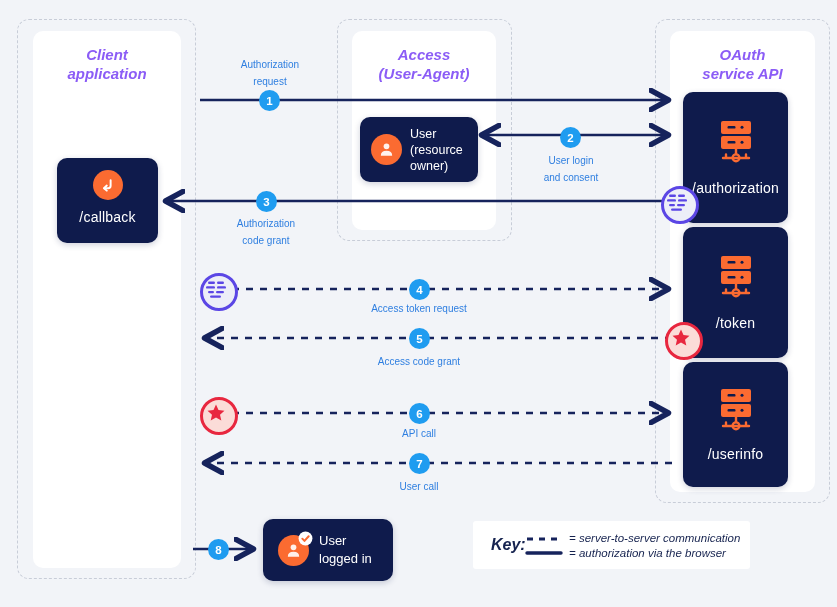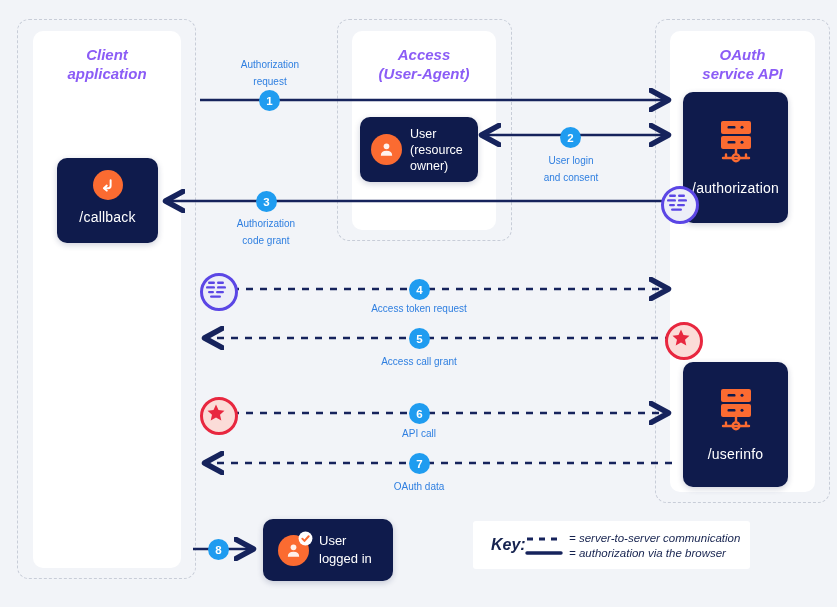--- a/index.html
+++ b/index.html
@@ -172,20 +172,35 @@
         <circle cx="30" cy="7.3" r="1.5" fill="#0f1b4c"></circle>
         <rect x="15.5" y="21" width="8" height="2.6" rx="1.2" fill="#0f1b4c"></rect>
         <circle cx="30" cy="22.3" r="1.5" fill="#0f1b4c"></circle>
         <path d="M24 29 L24 34 M11 38 L37 38 M14 38 L14 34.5 M34 38 L34 34.5" stroke="#fb6b31" stroke-width="2.4" fill="none" stroke-linecap="round"></path>
         <circle cx="24" cy="37.8" r="3.4" fill="none" stroke="#fb6b31" stroke-width="2.4"></circle>
       </svg>
     </div>
     <div class="card-label" style="top:88px;">/authorization</div>
   </div>
 
+  <div class="card" id="card-token" style="left:683px;top:227px;width:105px;height:131px;">
+    <div class="server-ico" style="top:28px;">
+      <svg width="48" height="46" viewBox="0 0 48 46">
+        <rect x="9" y="1" width="30" height="13" rx="2" fill="#fb6b31"></rect>
+        <rect x="9" y="16" width="30" height="13" rx="2" fill="#fb6b31"></rect>
+        <rect x="15.5" y="6" width="8" height="2.6" rx="1.2" fill="#0f1b4c"></rect>
+        <circle cx="30" cy="7.3" r="1.5" fill="#0f1b4c"></circle>
+        <rect x="15.5" y="21" width="8" height="2.6" rx="1.2" fill="#0f1b4c"></rect>
+        <circle cx="30" cy="22.3" r="1.5" fill="#0f1b4c"></circle>
+        <path d="M24 29 L24 34 M11 38 L37 38 M14 38 L14 34.5 M34 38 L34 34.5" stroke="#fb6b31" stroke-width="2.4" fill="none" stroke-linecap="round"></path>
+        <circle cx="24" cy="37.8" r="3.4" fill="none" stroke="#fb6b31" stroke-width="2.4"></circle>
+      </svg>
+    </div>
+    <div class="card-label" style="top:88px;">/token</div>
+  </div>
 
   <div class="card" id="card-userinfo" style="left:683px;top:362px;width:105px;height:125px;">
     <div class="server-ico" style="top:26px;">
       <svg width="48" height="46" viewBox="0 0 48 46">
         <rect x="9" y="1" width="30" height="13" rx="2" fill="#fb6b31"></rect>
         <rect x="9" y="16" width="30" height="13" rx="2" fill="#fb6b31"></rect>
         <rect x="15.5" y="6" width="8" height="2.6" rx="1.2" fill="#0f1b4c"></rect>
         <circle cx="30" cy="7.3" r="1.5" fill="#0f1b4c"></circle>
         <rect x="15.5" y="21" width="8" height="2.6" rx="1.2" fill="#0f1b4c"></rect>
         <circle cx="30" cy="22.3" r="1.5" fill="#0f1b4c"></circle>
@@ -268,25 +283,25 @@
     <div>and consent</div>
   </div>
 
   <div class="flow-label" style="left:188px;top:215px;width:156px;">
     <div>Authorization</div>
     <div>code grant</div>
   </div>
 
   <div class="flow-label" style="left:309px;top:300px;width:220px;">Access token request</div>
 
-  <div class="flow-label" style="left:309px;top:353px;width:220px;">Access call grant</div>
+  <div class="flow-label" style="left:309px;top:353px;width:220px;">Access code grant</div>
 
   <div class="flow-label" style="left:359px;top:425px;width:120px;">API call</div>
 
-  <div class="flow-label" style="left:359px;top:478px;width:120px;">OAuth data</div>
+  <div class="flow-label" style="left:359px;top:478px;width:120px;">User call</div>
 
   <div id="legend">
     <span class="key-word">Key:</span>
 
     <svg style="position:absolute;left:52px;top:10px;" width="38" height="30">
       <line x1="2" y1="8" x2="36" y2="8" stroke="#16235c" stroke-width="3.2" stroke-dasharray="6 6"></line>
       <line x1="2" y1="22" x2="36" y2="22" stroke="#16235c" stroke-width="3.4" stroke-linecap="round"></line>
     </svg>
 
     <span class="lg-text" style="top:11px;">= server-to-server communication</span>

